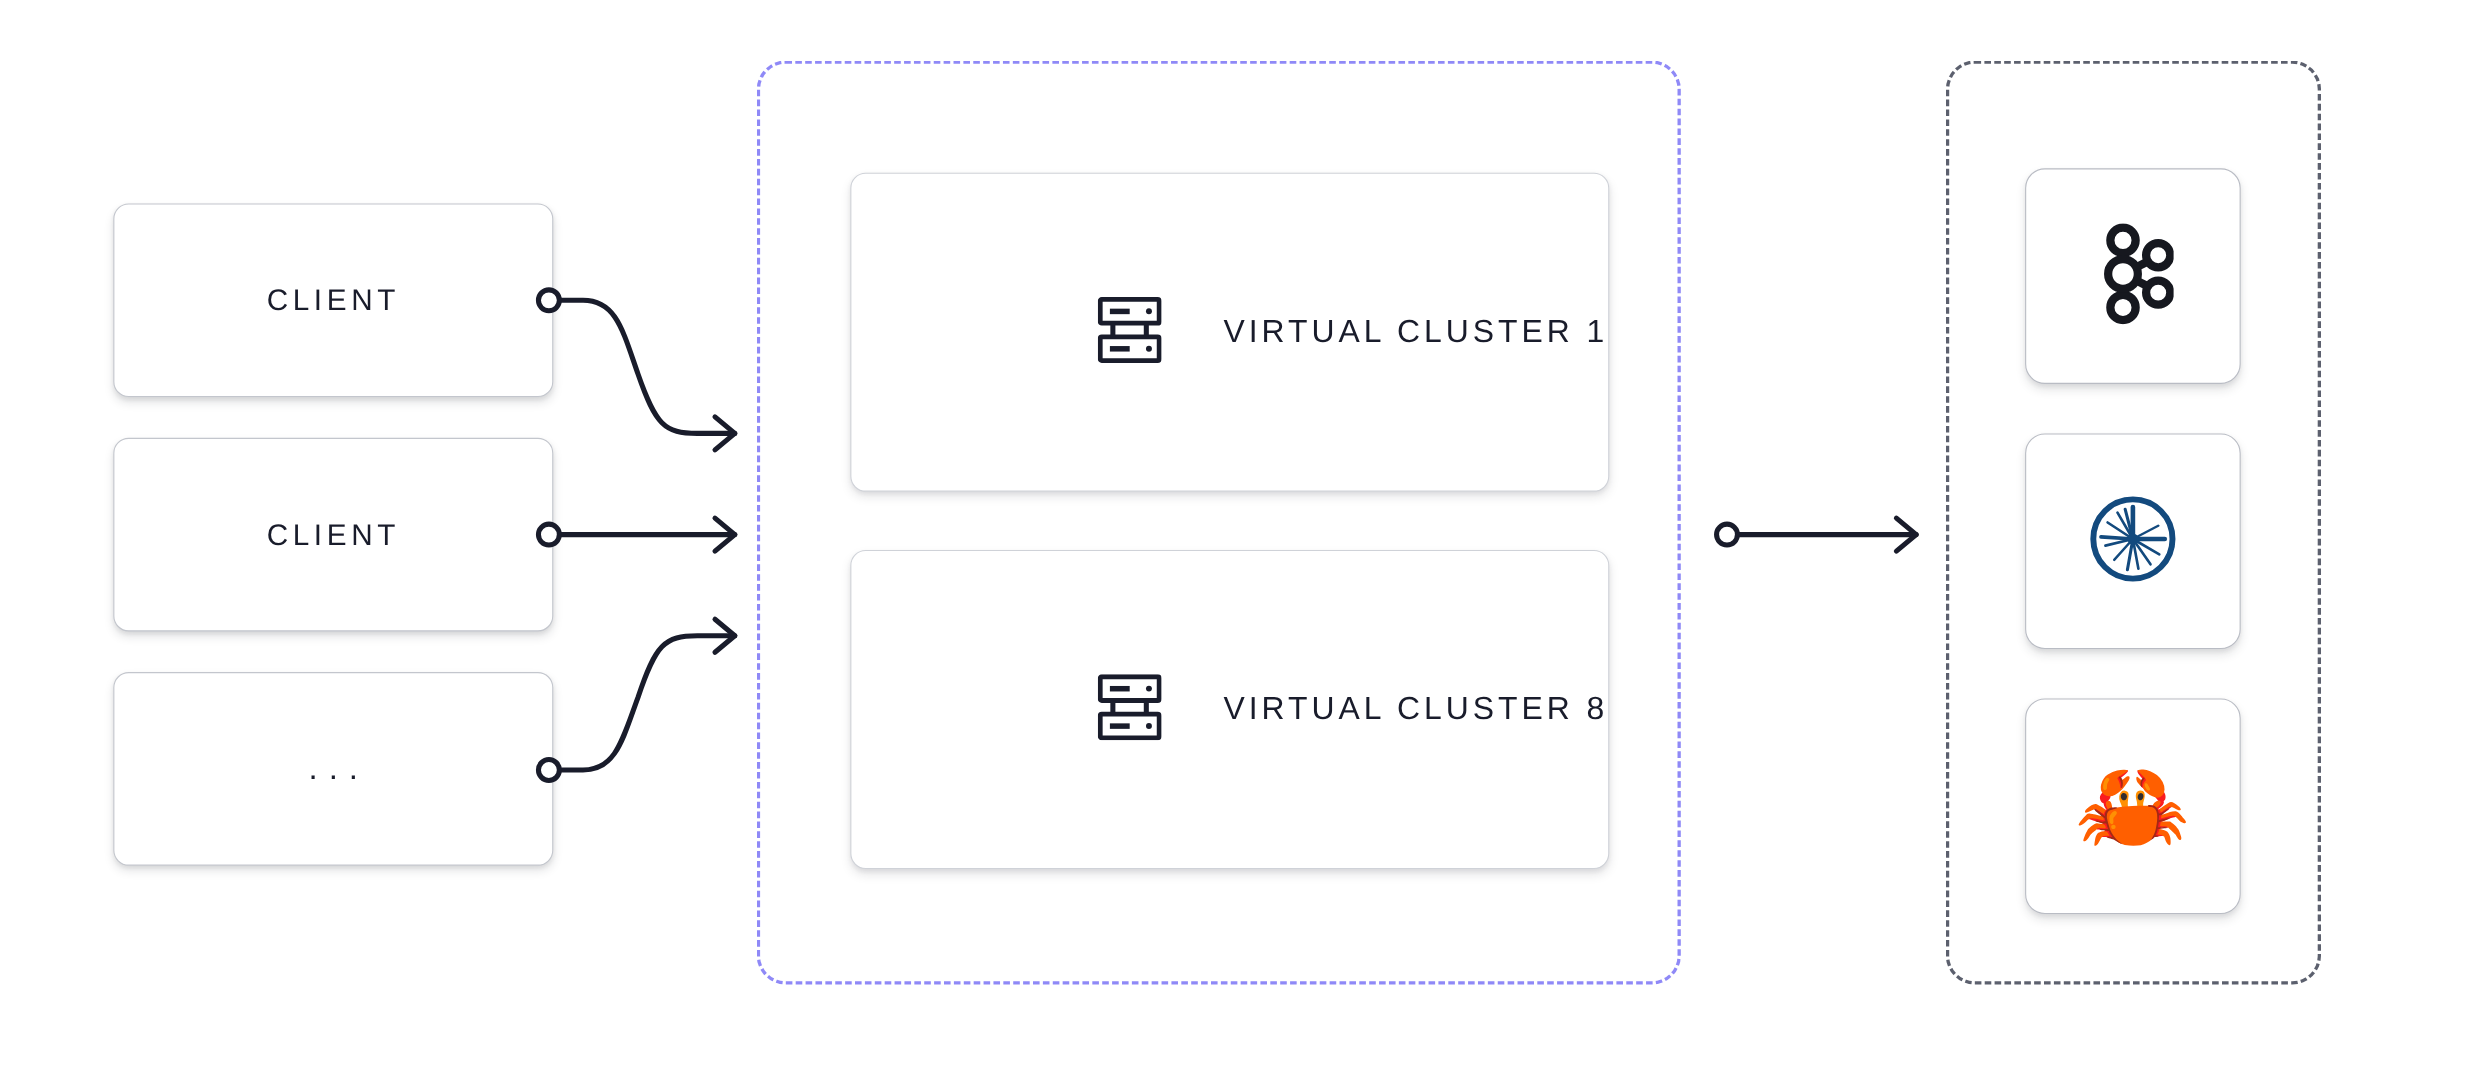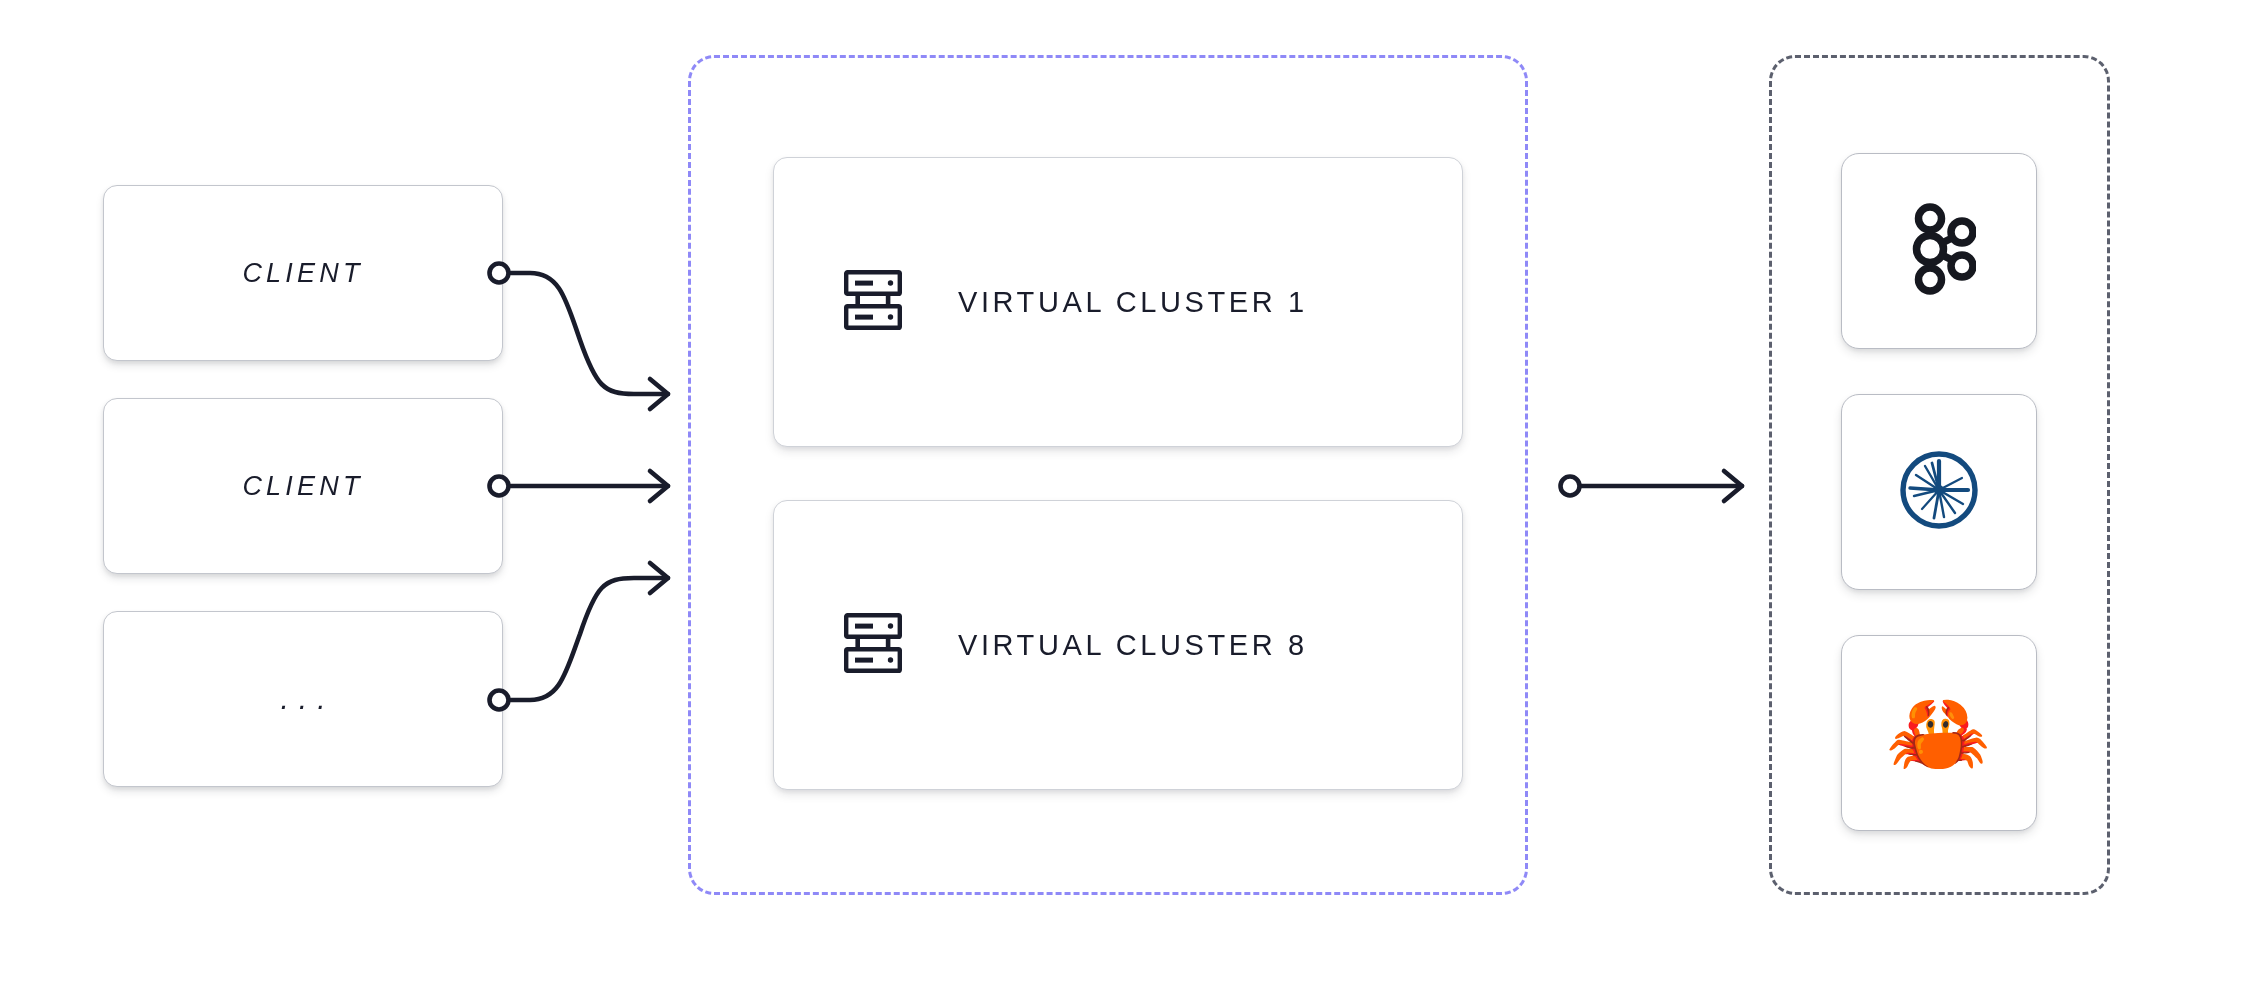--- a/index.html
+++ b/index.html
@@ -28,21 +28,20 @@
     position: absolute;
     width: 400px; height: 176px;
     background: #ffffff;
     border: 1.6px solid #c3c6cd;
     border-radius: 14px;
     box-shadow: 0 5px 10px -2px rgba(26,28,40,.17), 0 2px 4px rgba(26,28,40,.06);
     display: flex;
     align-items: center;
     justify-content: center;
     z-index: 3;
-    font-style: italic;
   }
   .client-label {
     font-size: 27px;
     letter-spacing: 4.2px;
     color: #191c2b;
     font-weight: 400;
     white-space: nowrap;
   }
   .client-label.ellipsis {
     letter-spacing: 10px;
@@ -65,20 +64,21 @@
   .vcluster-card {
     position: absolute;
     width: 690px; height: 290px;
     background: #ffffff;
     border: 1.6px solid #cfd2d8;
     border-radius: 14px;
     box-shadow: 0 5px 11px -2px rgba(26,28,40,.15), 0 2px 4px rgba(26,28,40,.05);
     display: flex;
     align-items: center;
     z-index: 3;
+    justify-content: flex-end;
   }
   #vcluster-1 { left: 773px; top: 157px; }
   #vcluster-2 { left: 773px; top: 500px; }
   .vcluster-inner {
     display: flex;
     align-items: center;
     gap: 56px;
     padding-left: 70px;
   }
   .vcluster-label {

